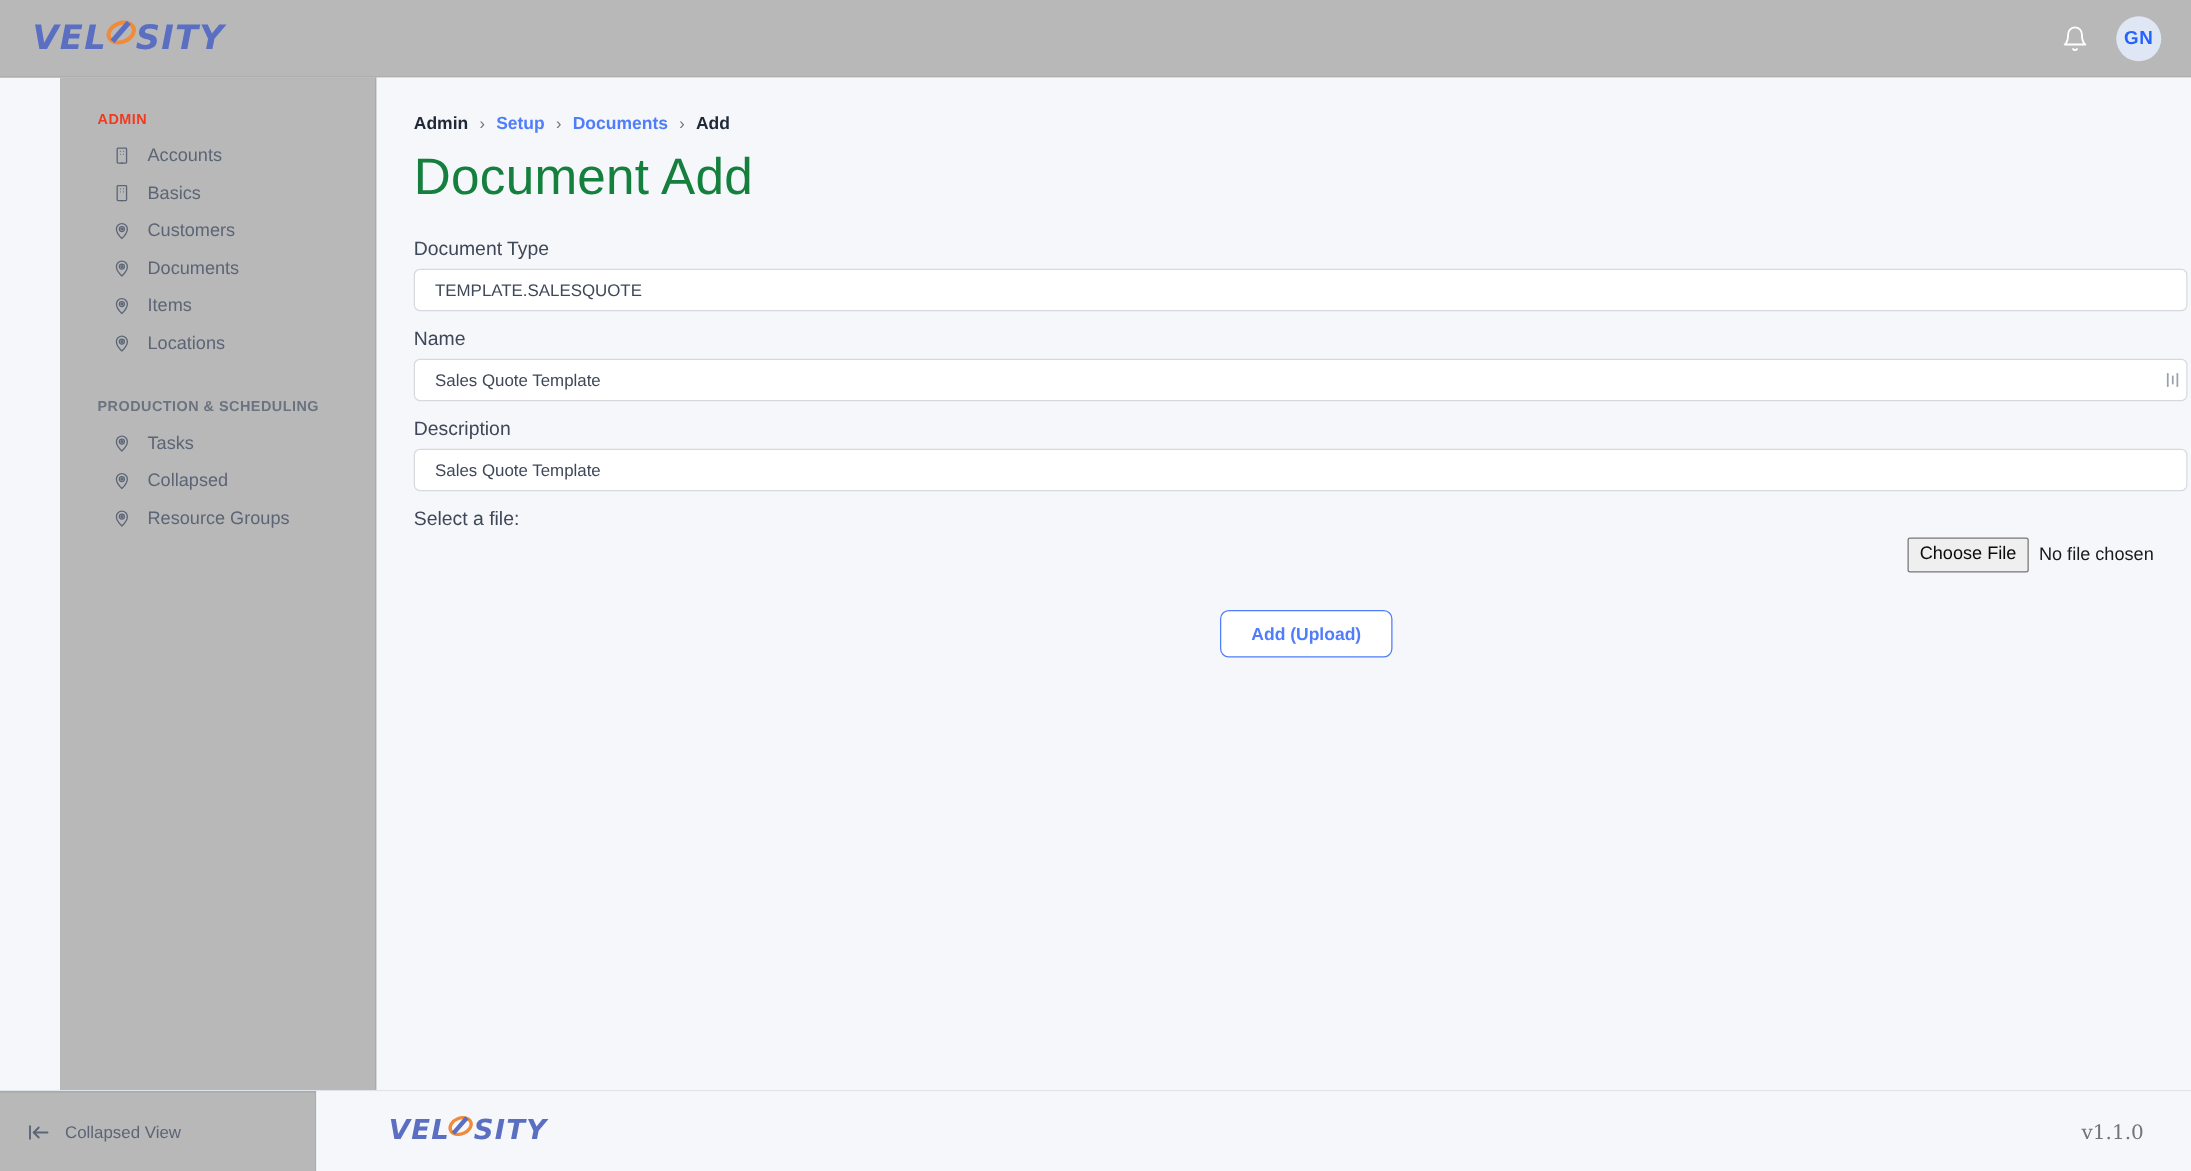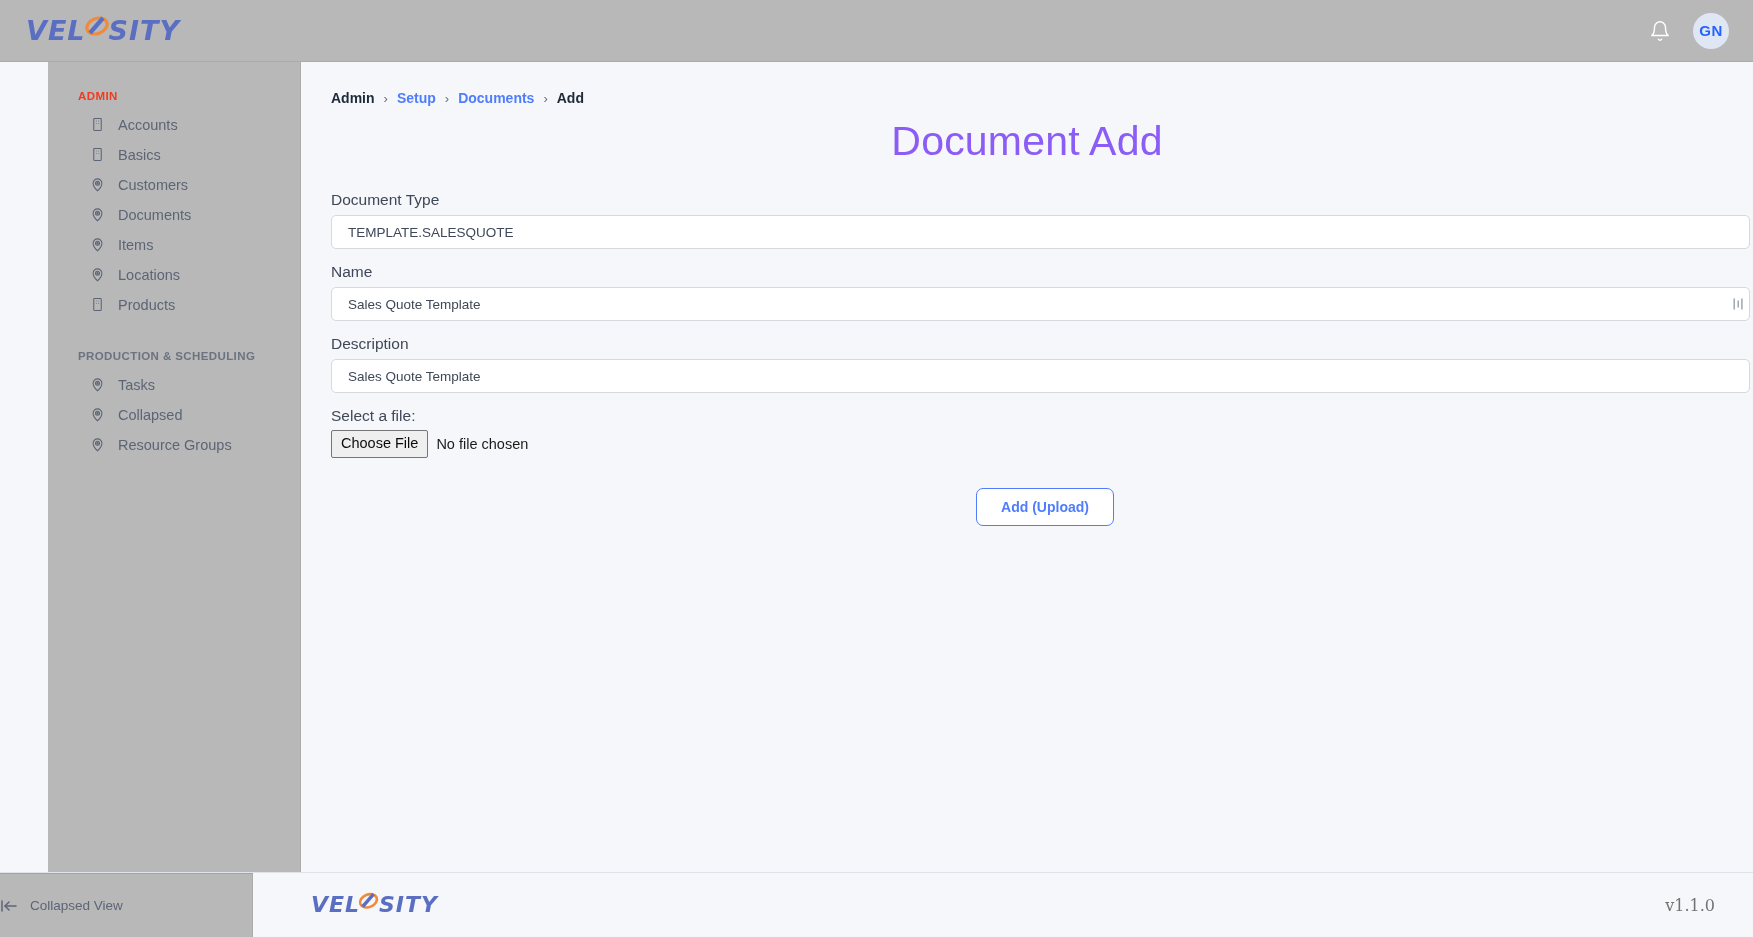--- a/index.html
+++ b/index.html
@@ -103,24 +103,23 @@
     display: flex; align-items: center; gap: 9px;
     font-size: 14px; font-weight: bold;
     color: #1f2937;
     margin-bottom: 10px;
   }
   .crumb { white-space: nowrap; }
   .crumb.link { color: #4f7dfb; cursor: pointer; }
   .crumb-sep { color: #6b7280; font-weight: normal; font-size: 13px; }
 
   .page-title {
-    text-align: center;
     font-size: 41px;
     font-weight: 300;
-    color: #8b5cf6;
+    color: #15803d;
     letter-spacing: .2px;
     margin: 12px 0 26px 0;
   }
 
   .form { max-width: 100%; }
   .field { margin-bottom: 14px; }
   .field-label {
     font-size: 15.5px;
     color: #3f4858;
     margin-bottom: 6px;
@@ -145,21 +144,21 @@
     font-family: "Liberation Sans", sans-serif;
   }
   .resize-grip {
     position: absolute; right: 5px; top: 50%;
     transform: translateY(-50%);
     width: 11px; height: 13px;
   }
 
   .file-row { margin-top: 6px; }
   .file-label { font-size: 15.5px; color: #3f4858; margin-bottom: 5px; }
-  .file-control { display: flex; align-items: center; gap: 8px; }
+  .file-control { display: flex; align-items: center; gap: 8px; justify-content: flex-end; }
   .choose-file-btn {
     background: #efefef;
     border: 1px solid #767676;
     border-radius: 2px;
     padding: 3px 9px;
     font-size: 14.5px;
     color: #0b0b0b;
     font-family: "Liberation Sans", sans-serif;
     cursor: pointer;
     line-height: 1.35;
@@ -188,20 +187,21 @@
     display: flex;
     height: 65px; flex: 0 0 65px;
     border-top: 1px solid #dfe3ea;
   }
   .footer-side {
     width: 253px; flex: 0 0 253px;
     background: #b8b8b8;
     border-top: 1px solid #a3a3a3;
     border-right: 1px solid #ababab;
     display: flex; align-items: center;
+    padding-left: 22px;
     gap: 10px;
     cursor: pointer;
   }
   .collapse-ico { width: 20px; height: 14px; display: block; }
   .collapse-label { font-size: 13.5px; color: #5c6576; }
   .footer-main {
     flex: 1 1 auto;
     background: #f5f7fa;
     display: flex; align-items: center;
     justify-content: space-between;
@@ -301,31 +301,20 @@
 
       <div class="nav-item">
         <svg class="nav-ico" viewBox="0 0 24 24" fill="none" stroke="#5c6576" stroke-width="1.7">
           <path d="M12 22s7-6.2 7-12a7 7 0 0 0-14 0c0 5.8 7 12 7 12z"></path>
             <circle cx="12" cy="10" r="3.2"></circle>
             <circle cx="12" cy="10" r="1.1"></circle>
         </svg>
         <span>Locations</span>
       </div>
 
-      <div class="nav-item">
-        <svg class="nav-ico" viewBox="0 0 24 24" fill="none" stroke="#5c6576" stroke-width="1.7">
-          <rect x="6" y="2.5" width="12" height="19" rx="1"></rect>
-            <line x1="9.5" y1="6.5" x2="10.5" y2="6.5"></line>
-            <line x1="13.5" y1="6.5" x2="14.5" y2="6.5"></line>
-            <line x1="9.5" y1="10.5" x2="10.5" y2="10.5"></line>
-            <line x1="13.5" y1="10.5" x2="14.5" y2="10.5"></line>
-            <line x1="10.5" y1="21.5" x2="13.5" y2="21.5"></line>
-        </svg>
-        <span>Products</span>
-      </div>
 
       <div class="nav-section prod">PRODUCTION &amp; SCHEDULING</div>
 
       <div class="nav-item">
         <svg class="nav-ico" viewBox="0 0 24 24" fill="none" stroke="#5c6576" stroke-width="1.7">
           <path d="M12 22s7-6.2 7-12a7 7 0 0 0-14 0c0 5.8 7 12 7 12z"></path>
             <circle cx="12" cy="10" r="3.2"></circle>
             <circle cx="12" cy="10" r="1.1"></circle>
         </svg>
         <span>Tasks</span>

